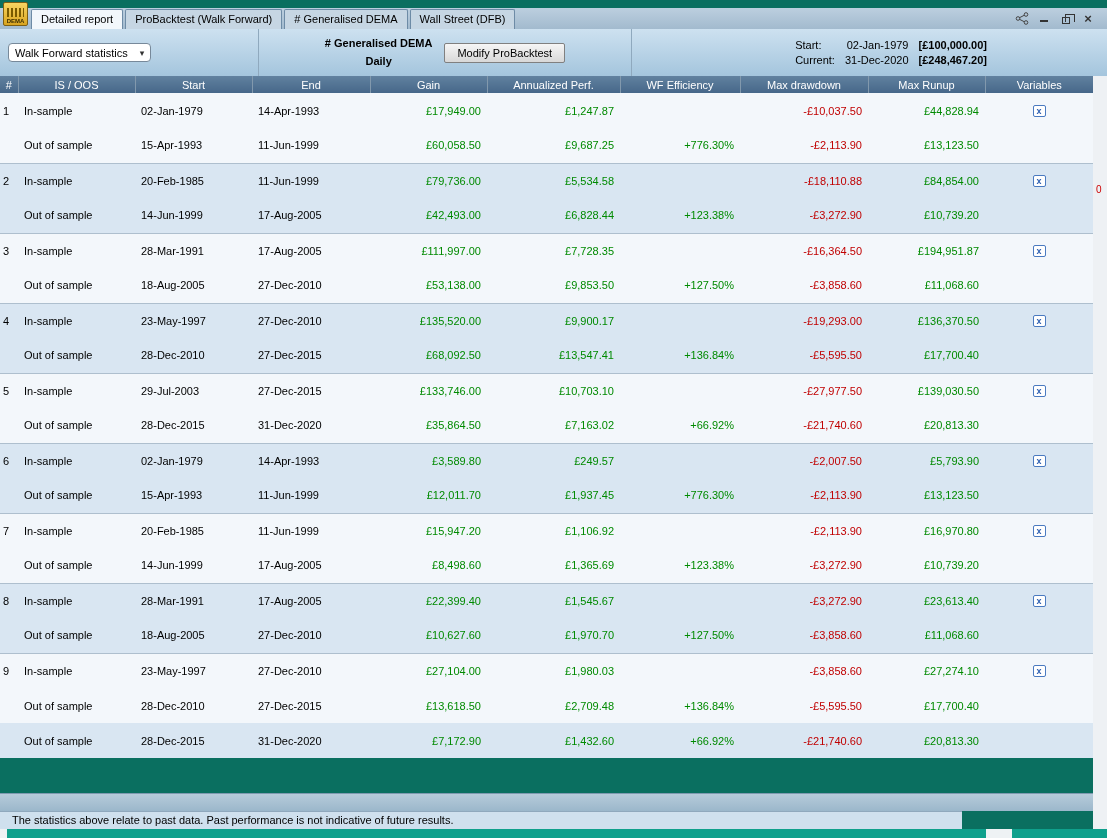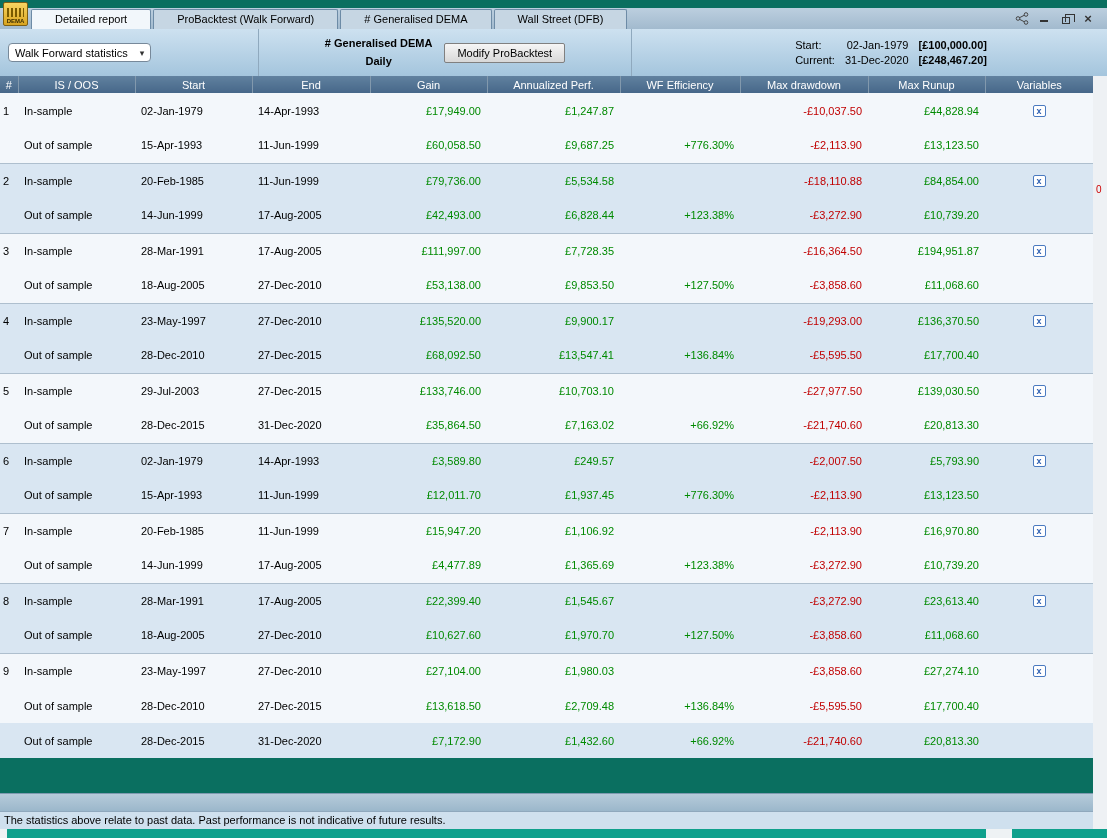--- a/index.html
+++ b/index.html
@@ -6,21 +6,21 @@
   body { font-family:"Liberation Sans", sans-serif; }
   .screen { position:relative; width:1107px; height:838px; background:#0a6f60; overflow:hidden; font-size:11px; color:#000; }
 
   
   .app-icon { position:absolute; top:2px; left:3px; width:25px; height:24px; background:linear-gradient(#f8d462,#d9a41f); border:1px solid #7e5f13; border-radius:2px; display:flex; flex-direction:column; align-items:center; justify-content:flex-end; z-index:5; }
   .app-icon .bars { width:17px; height:9px; background:linear-gradient(90deg,#7a5a00 2px,transparent 2px) 0 0/4px 100%; margin-bottom:1px; }
   .app-icon .lbl { font-size:6px; font-weight:bold; color:#3c2d00; line-height:7px; }
 
   
   .tabbar { position:absolute; top:8px; left:0; width:1107px; height:21px; background:linear-gradient(#bccfdf,#a2bace); display:flex; align-items:flex-end; padding-left:31px; }
-  .tab { height:20px; line-height:18px; padding:0 23px; background:#c6d6e3; border:1px solid #6d8ba6; border-bottom:none; margin-right:2px; border-radius:2px 2px 0 0; white-space:nowrap; }
+  .tab { height:20px; line-height:18px; padding:0 9px; background:#c6d6e3; border:1px solid #6d8ba6; border-bottom:none; margin-right:2px; border-radius:2px 2px 0 0; white-space:nowrap; }
   .tab.active { background:#f2f7fb; }
   .win-controls { position:absolute; top:0; right:12px; height:21px; display:flex; align-items:center; gap:8px; }
   .wc { width:14px; height:14px; display:flex; align-items:center; justify-content:center; color:#333; }
   .ico-min { width:8px; height:7px; border-bottom:2px solid #333; }
   .ico-restore { position:relative; width:8px; height:7px; border:1px solid #333; margin-top:3px; }
   .ico-restore::before { content:''; position:absolute; top:-4px; left:2px; width:8px; height:7px; border:1px solid #333; border-bottom:none; }
   .ico-close { font-size:13px; font-weight:bold; line-height:13px; }
 
   
   .toolbar { position:absolute; top:29px; left:0; width:1107px; height:47px; background:linear-gradient(#cde1f0,#a4c5dd); display:flex; }
@@ -48,21 +48,21 @@
   .c-num { padding:0 3px; }
   .c-left { text-align:left; }
   .c-money { text-align:right; }
   .pos { color:#008a00; }
   .neg { color:#c00000; }
   .c-vars { text-align:center; }
   .var-icon { display:inline-block; width:13px; height:12px; line-height:11px; border:1px solid #4a7ac0; border-radius:2px; background:#fff; color:#2a5db0; font-size:9px; font-weight:bold; text-align:center; }
 
   
   .table-footer-bar { position:absolute; top:793px; left:0; width:1093px; height:18px; background:linear-gradient(#b6cbda,#9bb7cb); border-top:1px solid #7e9ab0; }
-  .disclaimer { position:absolute; top:811px; left:0; width:1093px; height:18px; background:#cfe0ee; border-top:1px solid #8fa8bd; line-height:17px; padding-left:4px; }
+  .disclaimer { position:absolute; top:811px; left:0; width:962px; height:18px; background:#cfe0ee; border-top:1px solid #8fa8bd; line-height:17px; padding-left:12px; }
   .bottom-strip { position:absolute; top:829px; left:0; width:1107px; height:9px; background:#0fa08c; }
   .bottom-frag-a { position:absolute; left:0; top:0; width:7px; height:9px; background:#eef2f4; }
   .bottom-frag-b { position:absolute; left:986px; top:0; width:26px; height:9px; background:#eef2f4; }
 
   
   .right-strip { position:absolute; top:76px; left:1093px; width:14px; height:753px; background:#eef1f4; }
   .axis-zero { position:absolute; top:108px; left:3px; color:#cc0000; font-size:10px; }
 </style>
 </head>
 <body>
@@ -308,21 +308,21 @@
             <td class="c-money pos"></td>
             <td class="c-money neg">-£2,113.90</td>
             <td class="c-money pos">£16,970.80</td>
             <td class="c-vars"><span class="var-icon">x</span></td>
           </tr>
           <tr class="gA">
             <td class="c-num"></td>
             <td class="c-left">Out of sample</td>
             <td class="c-left">14-Jun-1999</td>
             <td class="c-left">17-Aug-2005</td>
-            <td class="c-money pos">£4,477.89</td>
+            <td class="c-money pos">£8,498.60</td>
             <td class="c-money pos">£1,365.69</td>
             <td class="c-money pos">+123.38%</td>
             <td class="c-money neg">-£3,272.90</td>
             <td class="c-money pos">£10,739.20</td>
             <td class="c-vars"></td>
           </tr>
           <tr class="gB first">
             <td class="c-num">8</td>
             <td class="c-left">In-sample</td>
             <td class="c-left">28-Mar-1991</td>

